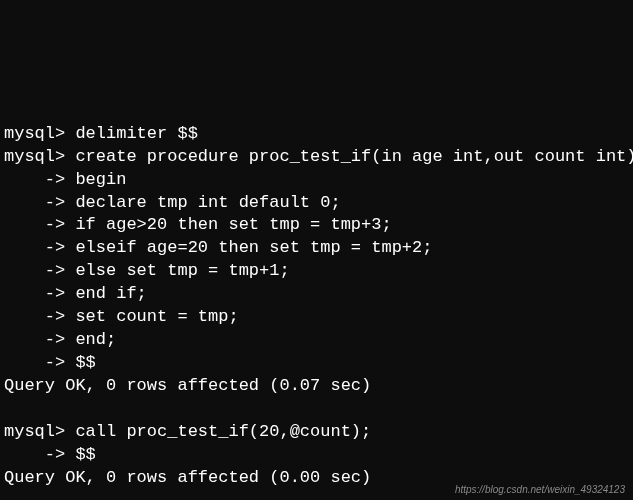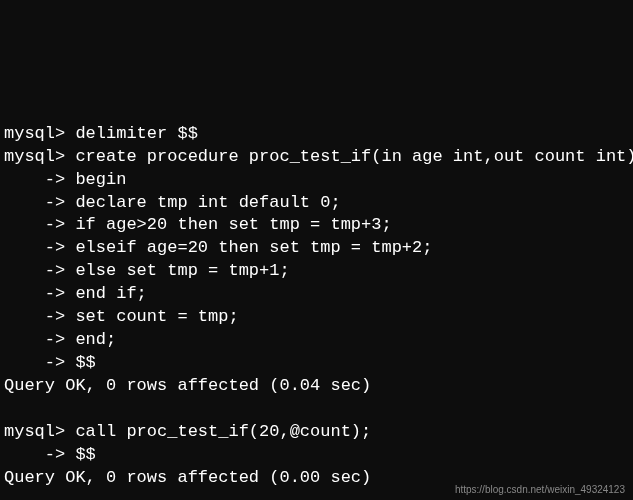--- a/index.html
+++ b/index.html
@@ -24,40 +24,41 @@
       padding-left: 4px;
     }
     .watermark {
       position: absolute;
       bottom: 4px;
       right: 8px;
       font-size: 10px;
       color: #888;
       font-family: Arial, sans-serif;
       white-space: nowrap;
+      font-style: italic;
     }
   </style>
 </head>
 <body>
 
 
 
 <div class="terminal">
 <span>mysql&gt; delimiter $$</span>
 <span>mysql&gt; create procedure proc_test_if(in age int,out count int)</span>
 <span>    -&gt; begin</span>
 <span>    -&gt; declare tmp int default 0;</span>
 <span>    -&gt; if age&gt;20 then set tmp = tmp+3;</span>
 <span>    -&gt; elseif age=20 then set tmp = tmp+2;</span>
 <span>    -&gt; else set tmp = tmp+1;</span>
 <span>    -&gt; end if;</span>
 <span>    -&gt; set count = tmp;</span>
 <span>    -&gt; end;</span>
 <span>    -&gt; $$</span>
-<span>Query OK, 0 rows affected (0.04 sec)</span>
+<span>Query OK, 0 rows affected (0.07 sec)</span>
 <span></span>
 <span>mysql&gt; call proc_test_if(20,@count);</span>
 <span>    -&gt; $$</span>
 <span>Query OK, 0 rows affected (0.00 sec)</span>
 <span></span>
 
 
 
 
 

